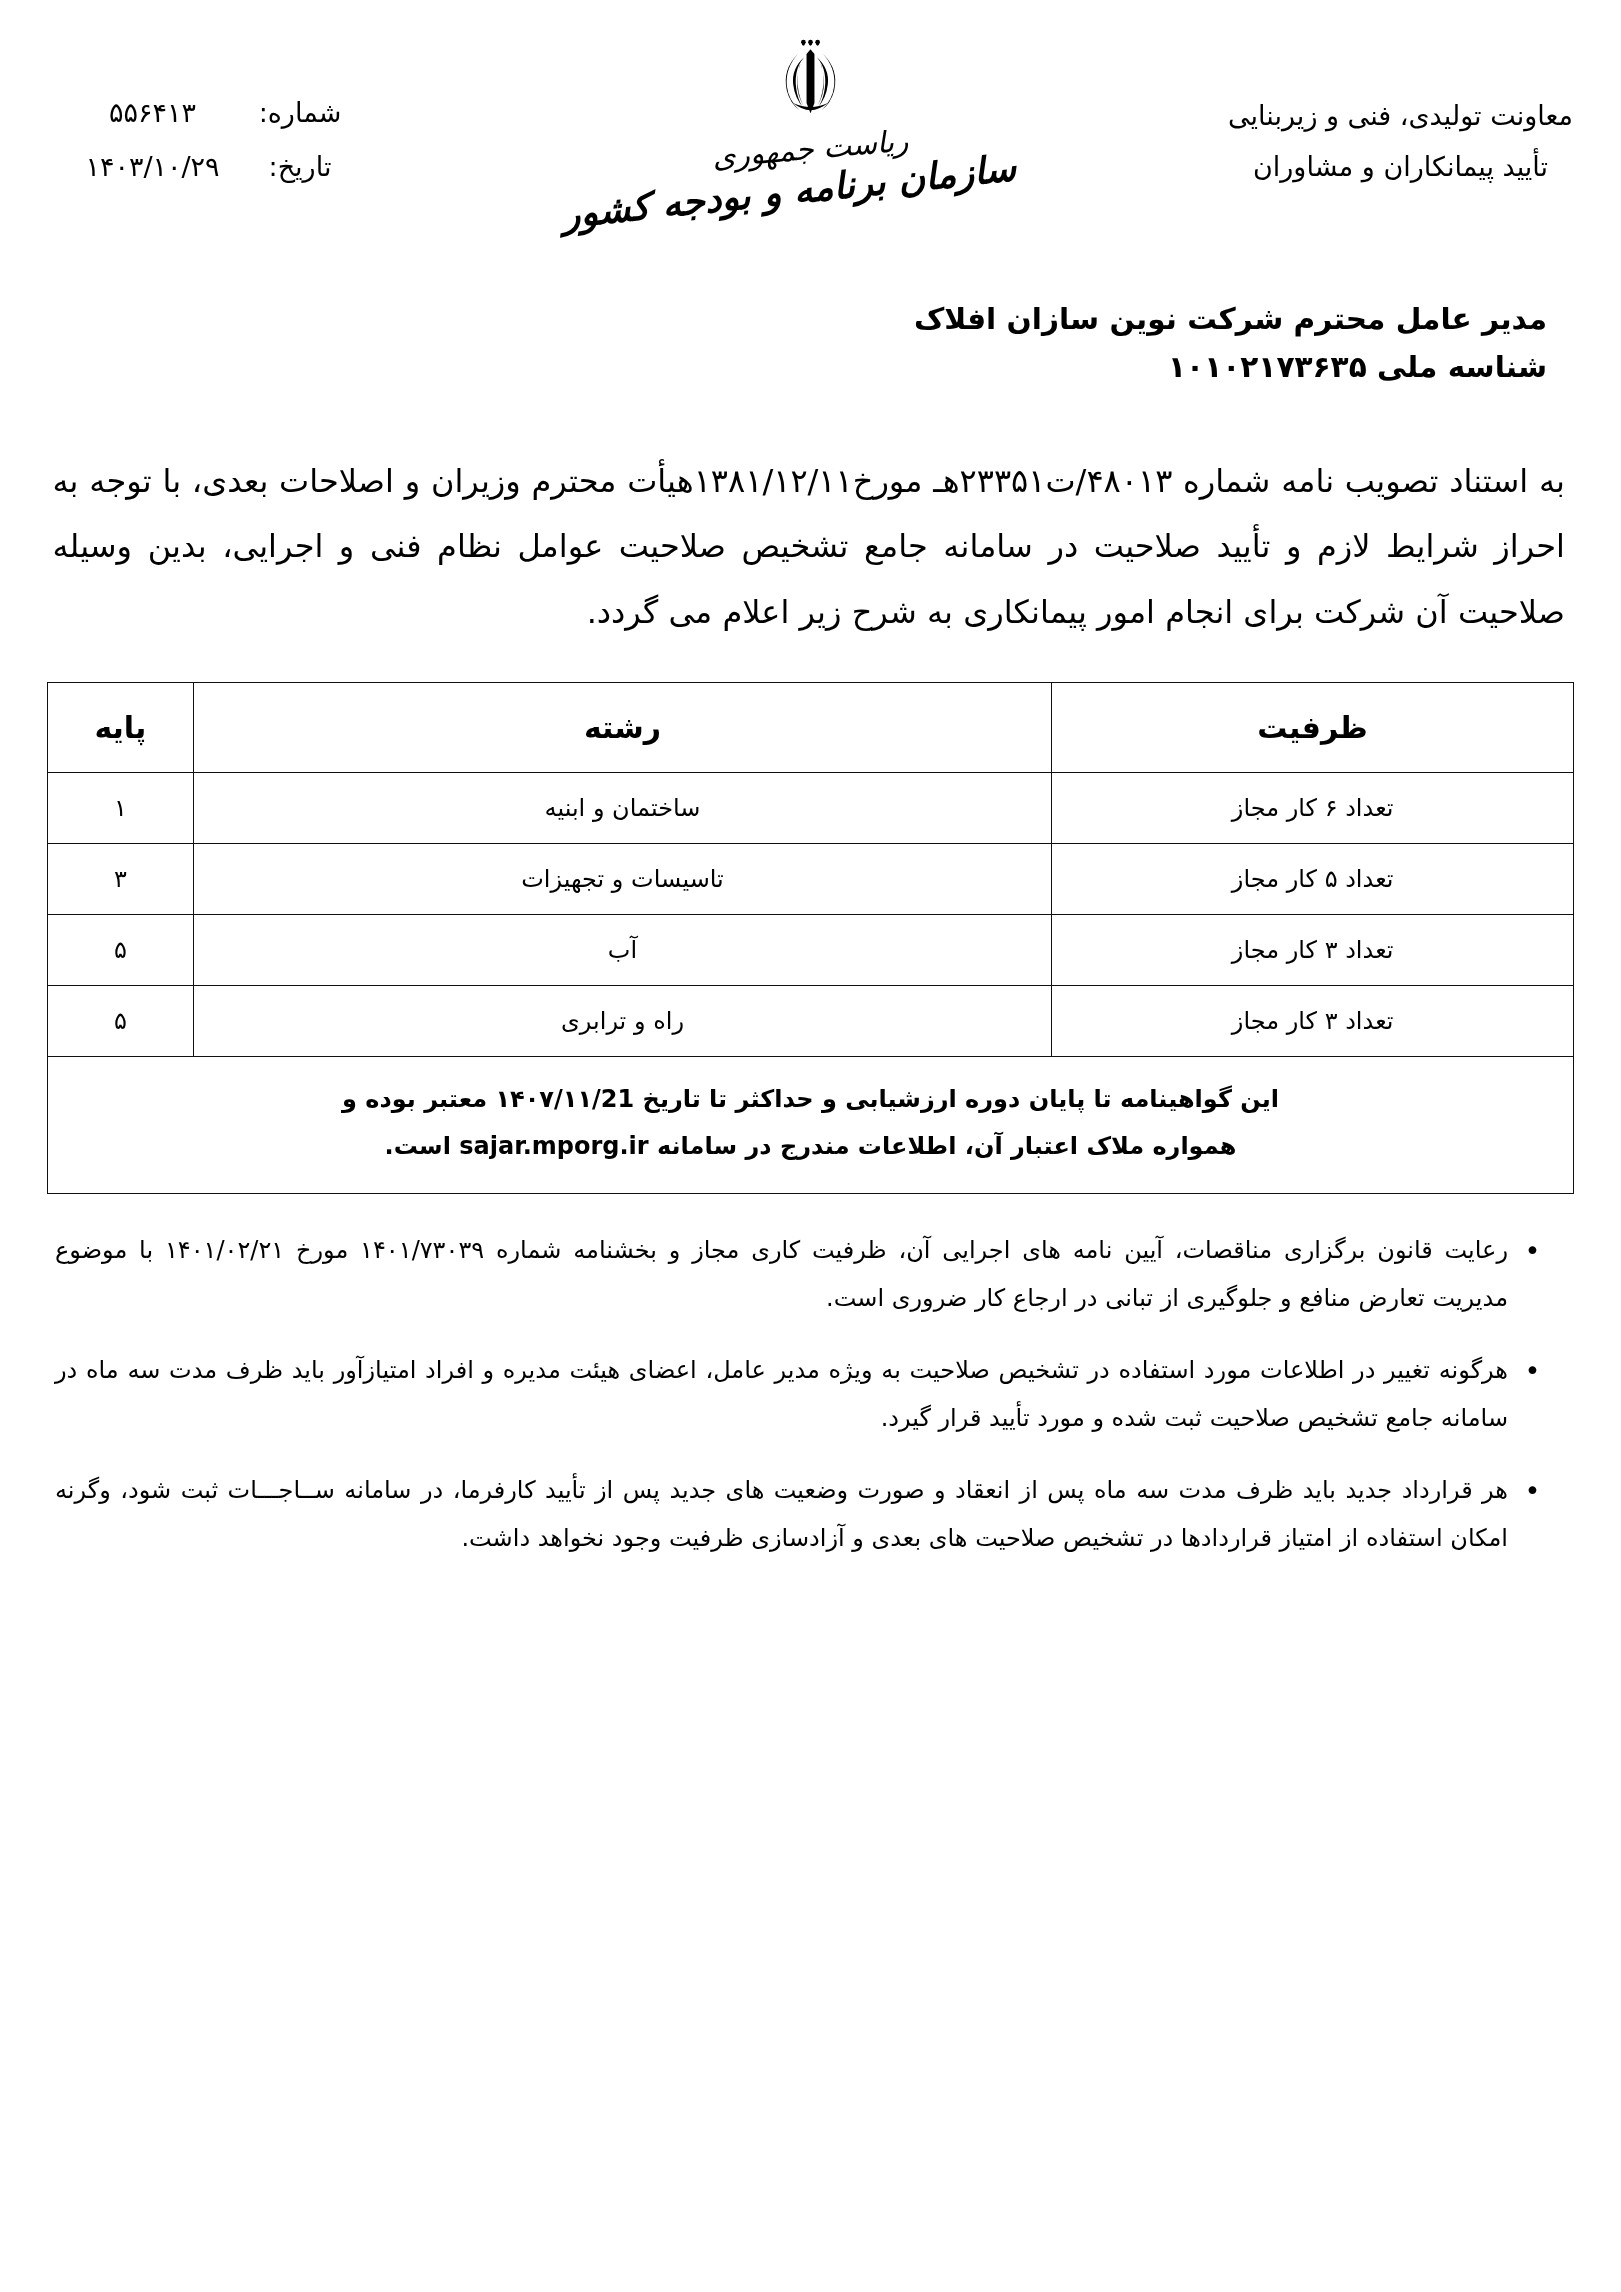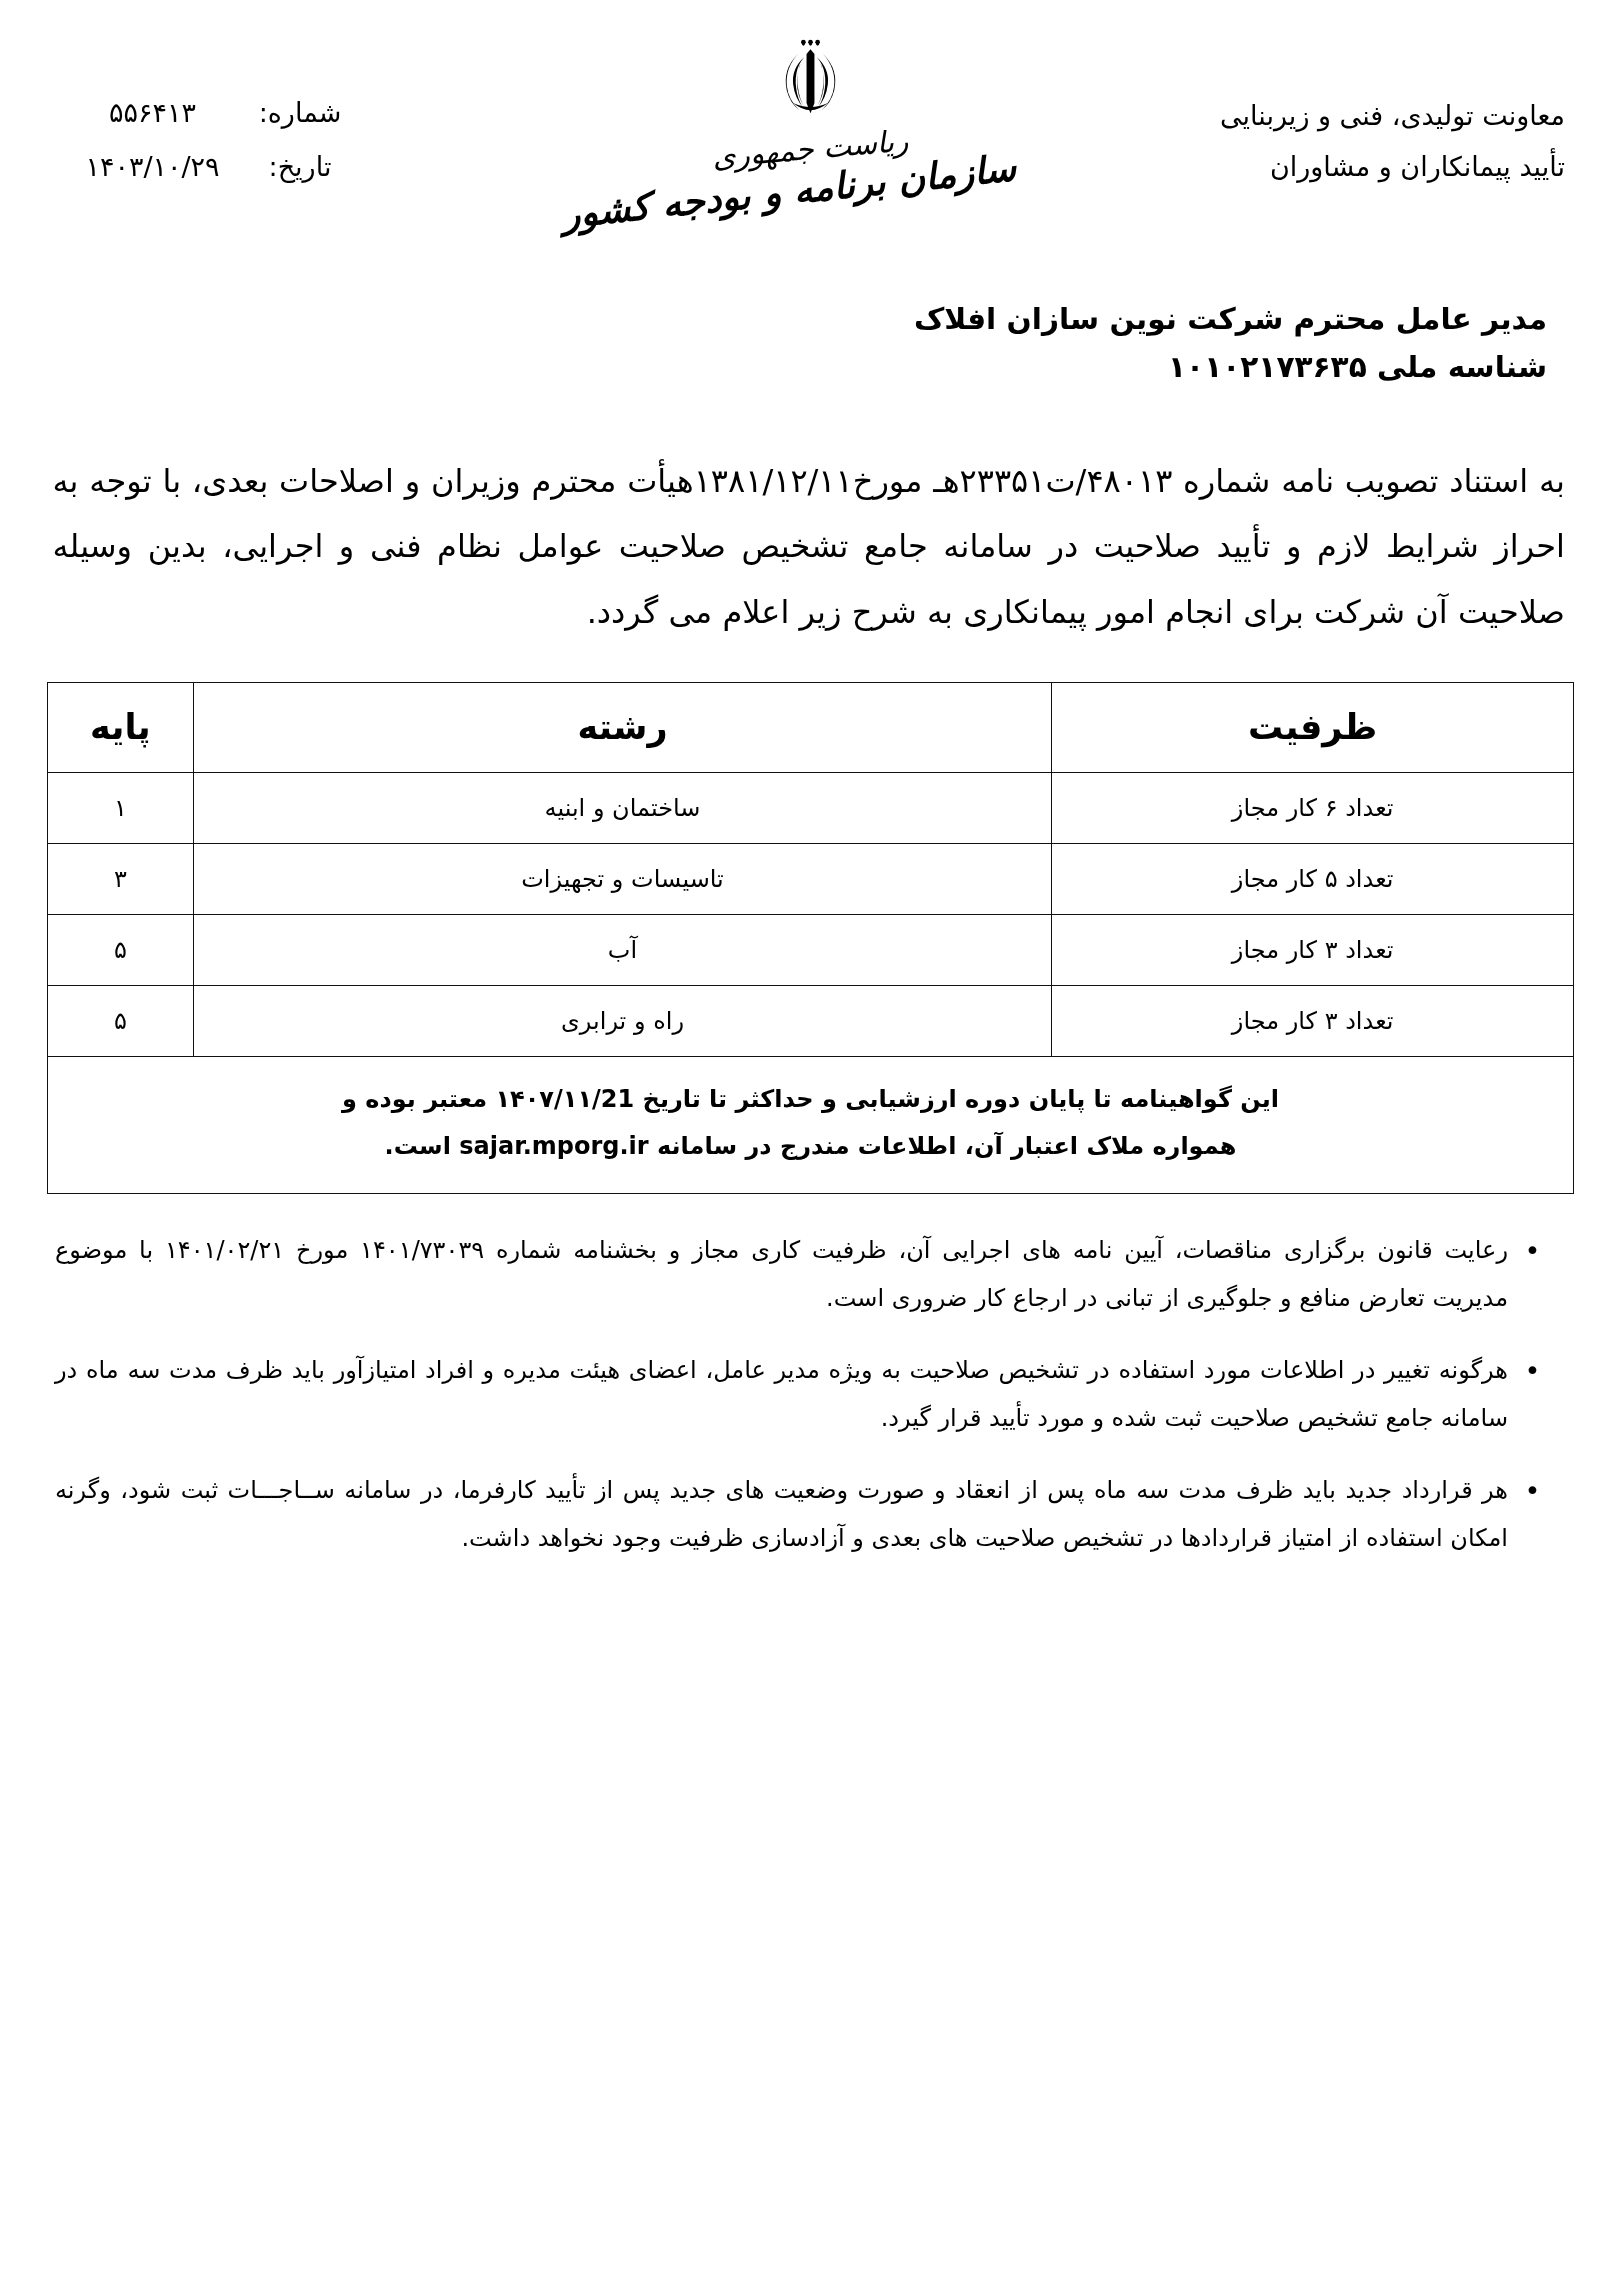--- a/index.html
+++ b/index.html
@@ -28,22 +28,22 @@
 
   
   .header {
     position: relative;
     height: 296px;
   }
 
   .header-right {
     position: absolute;
     top: 90px;
-    right: 9px;
-    text-align: right;
+    right: 1px;
+    text-align: center;
     line-height: 1.9;
   }
   .header-right .hr-line {
     font-size: 27px;
     font-weight: 400;
     white-space: nowrap;
   }
 
   .header-left {
     position: absolute;
@@ -156,21 +156,21 @@
   table.cap-table td {
     border: 1.8px solid #111;
     text-align: center;
     font-size: 24px;
     padding: 12.5px 5.4px;
     height: 45px;
     vertical-align: middle;
   }
   table.cap-table th {
     font-weight: 700;
-    font-size: 35px;
+    font-size: 30px;
     height: 64px;
   }
   .col-grade { width: 134px; }
   .col-field { width: auto; }
   .col-capacity { width: 510px; }
 
   .validity-cell {
     font-size: 27px;
     font-weight: 700;
     line-height: 1.95;

